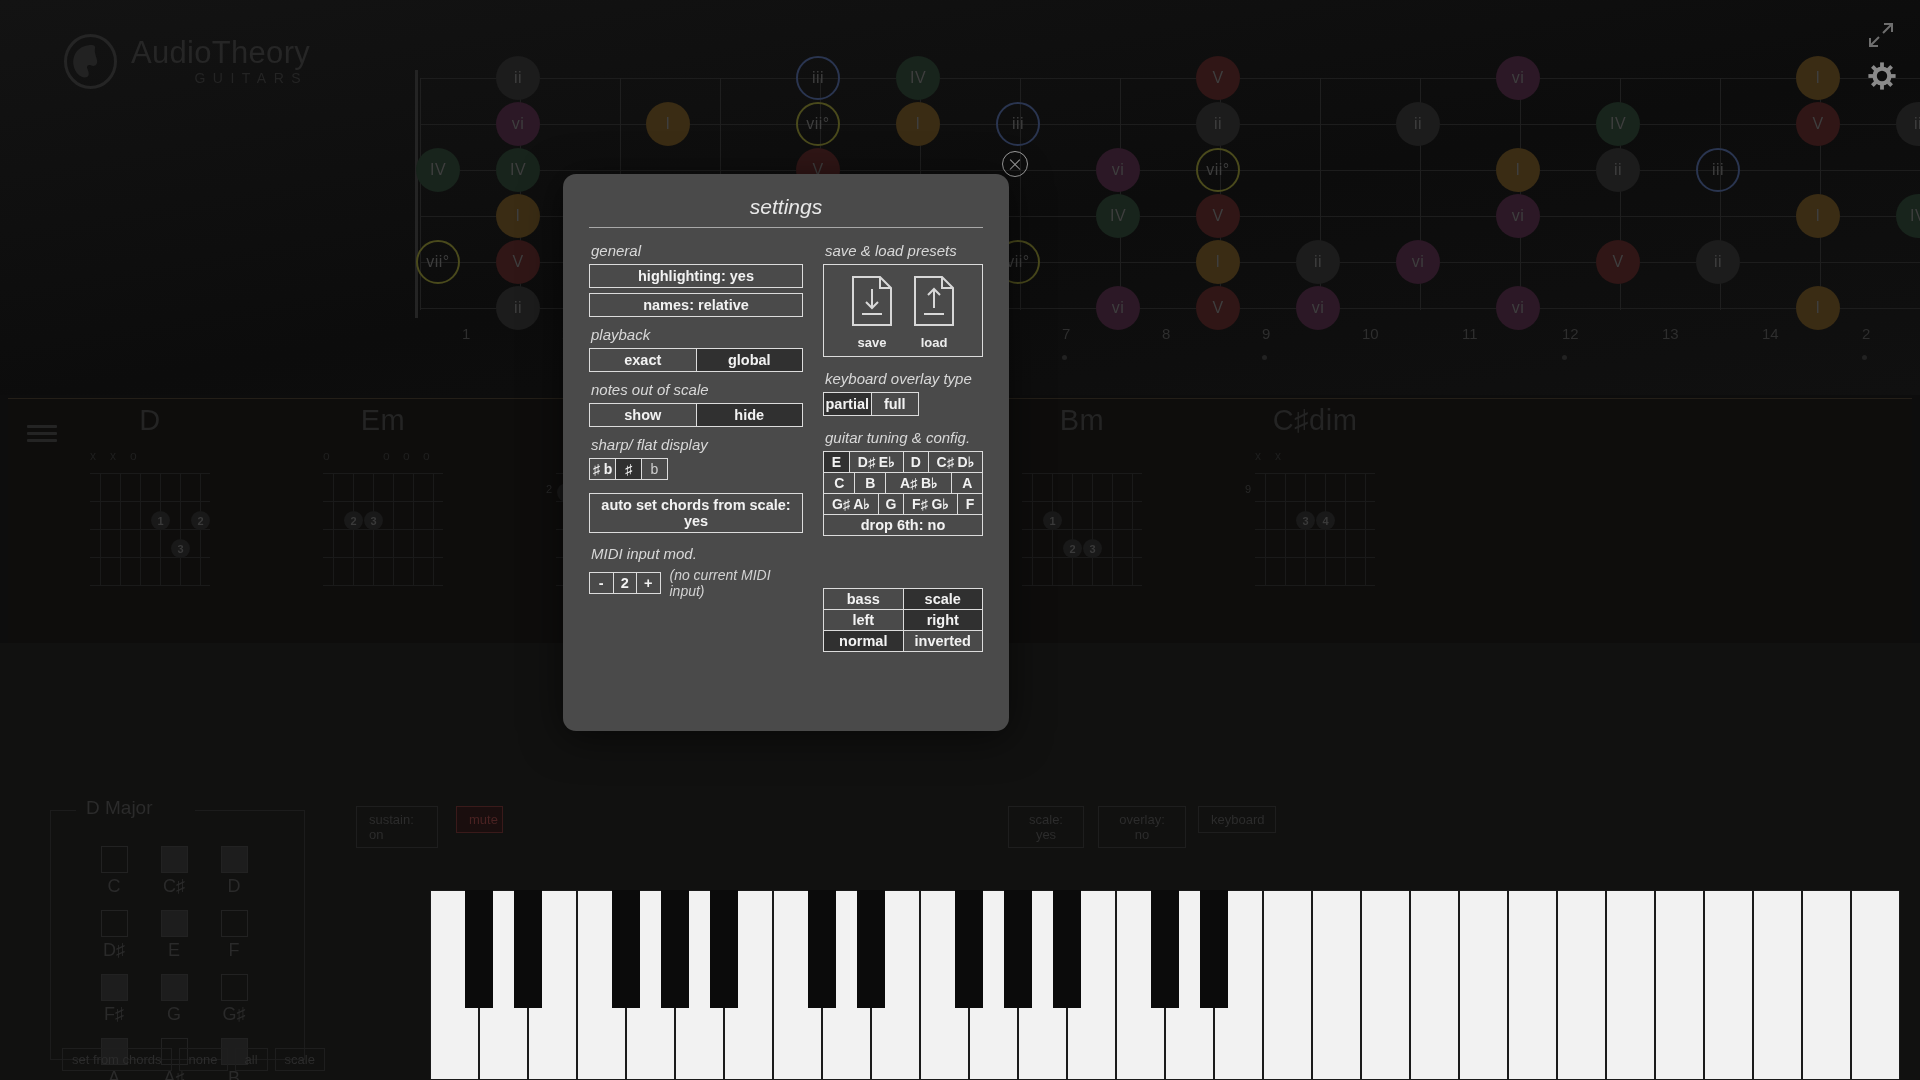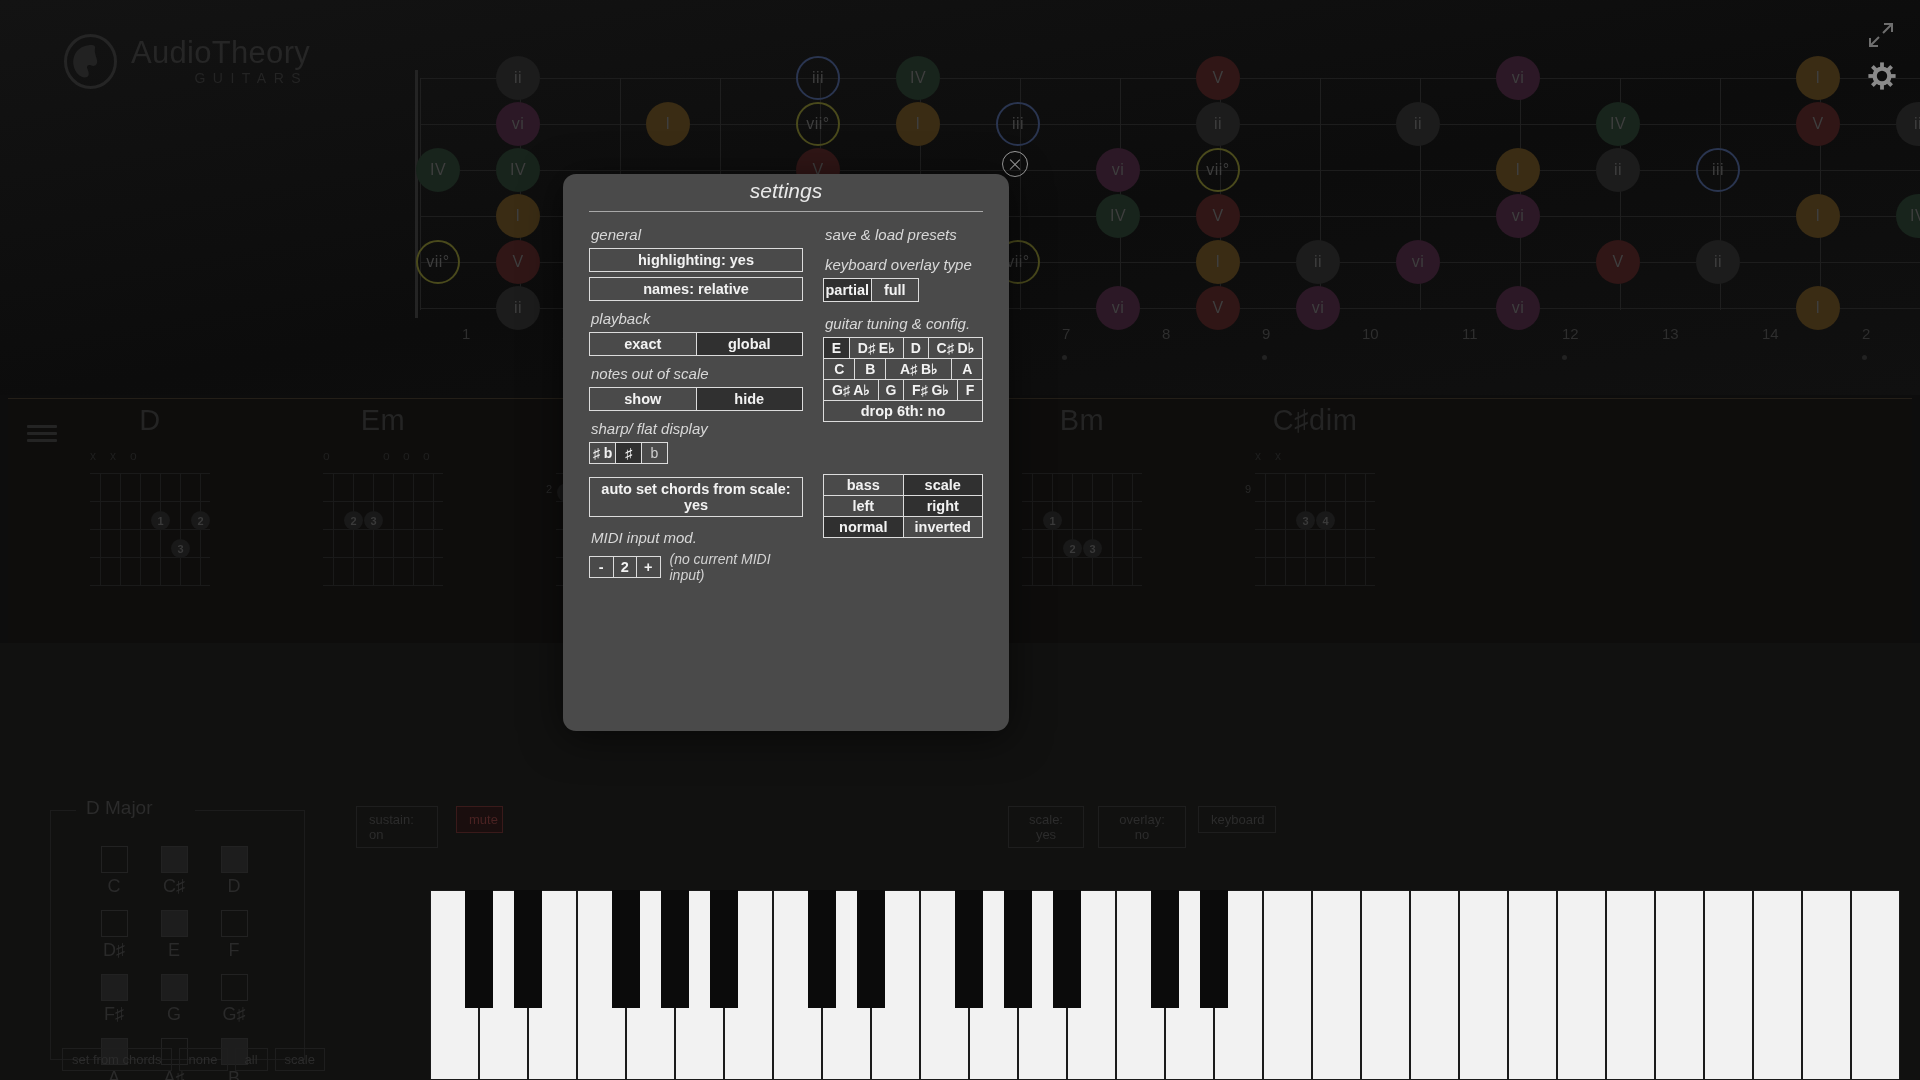--- a/index.html
+++ b/index.html
@@ -100,21 +100,21 @@
 
   
   .tr-icon { position: absolute; cursor: pointer; }
 
   
   .modal {
     position: absolute; left: 563px; top: 174px; width: 446px; height: 557px;
     background: #4a4a4a; border-radius: 13px;
     box-shadow: 0 6px 40px rgba(0,0,0,.55);
   }
-  .modal-title { text-align: center; font-size: 21px; color: #e8e8e8; padding-top: 5px; font-style: italic; font-weight: 300; }
+  .modal-title { text-align: center; font-size: 21px; color: #e8e8e8; padding-top: 21px; font-style: italic; font-weight: 300; }
   .modal-rule { margin: 8px 26px 0; height: 1px; background: #a8a8a8; }
   .cols { display: flex; padding: 14px 26px 0; gap: 20px; }
   .col-l { width: 222px; position: relative; }
   .col-r { width: 160px; position: relative; }
 
   .sec-label { font-style: italic; font-size: 15px; color: #d8d8d8; margin: 0 0 5px 2px; font-weight: 300; }
   .sec-label.tight { margin-top: 9px; font-style: italic; }
 
   .opt {
     border: 1px solid #dcdcdc; color: #f2f2f2; font-size: 14.5px;
@@ -628,20 +628,40 @@
             <div class="opt">+</div>
           </div>
           <div class="midi-note">(no current MIDI input)</div>
         </div>
 
       </div>
 
       <div class="col-r">
 
         <div class="sec-label">save &amp; load presets</div>
+        <div class="preset-box">
+          <div class="preset-item">
+            <svg width="42" height="52" viewBox="0 0 42 52">
+              <path d="M2 2 H29 L40 13 V50 H2 Z" fill="none" stroke="#d8d8d8" stroke-width="2"></path>
+              <path d="M29 2 V13 H40" fill="none" stroke="#d8d8d8" stroke-width="2"></path>
+              <path d="M21 14 V33 M15 27 L21 33 L27 27" fill="none" stroke="#d8d8d8" stroke-width="2"></path>
+              <path d="M11 39 H31" stroke="#d8d8d8" stroke-width="2"></path>
+            </svg>
+            <div class="plabel">save</div>
+          </div>
+          <div class="preset-item">
+            <svg width="42" height="52" viewBox="0 0 42 52">
+              <path d="M2 2 H29 L40 13 V50 H2 Z" fill="none" stroke="#d8d8d8" stroke-width="2"></path>
+              <path d="M29 2 V13 H40" fill="none" stroke="#d8d8d8" stroke-width="2"></path>
+              <path d="M21 33 V14 M15 20 L21 14 L27 20" fill="none" stroke="#d8d8d8" stroke-width="2"></path>
+              <path d="M11 39 H31" stroke="#d8d8d8" stroke-width="2"></path>
+            </svg>
+            <div class="plabel">load</div>
+          </div>
+        </div>
 
         <div class="sec-label tight" style="margin-top:13px">keyboard overlay type</div>
         <div class="row" style="width:96px">
           <div class="opt sel">partial</div>
           <div class="opt">full</div>
         </div>
 
         <div class="sec-label tight" style="margin-top:13px">guitar tuning &amp; config.</div>
         <div class="tun-grid" id="tun-grid">
             <div class="tun-row">

